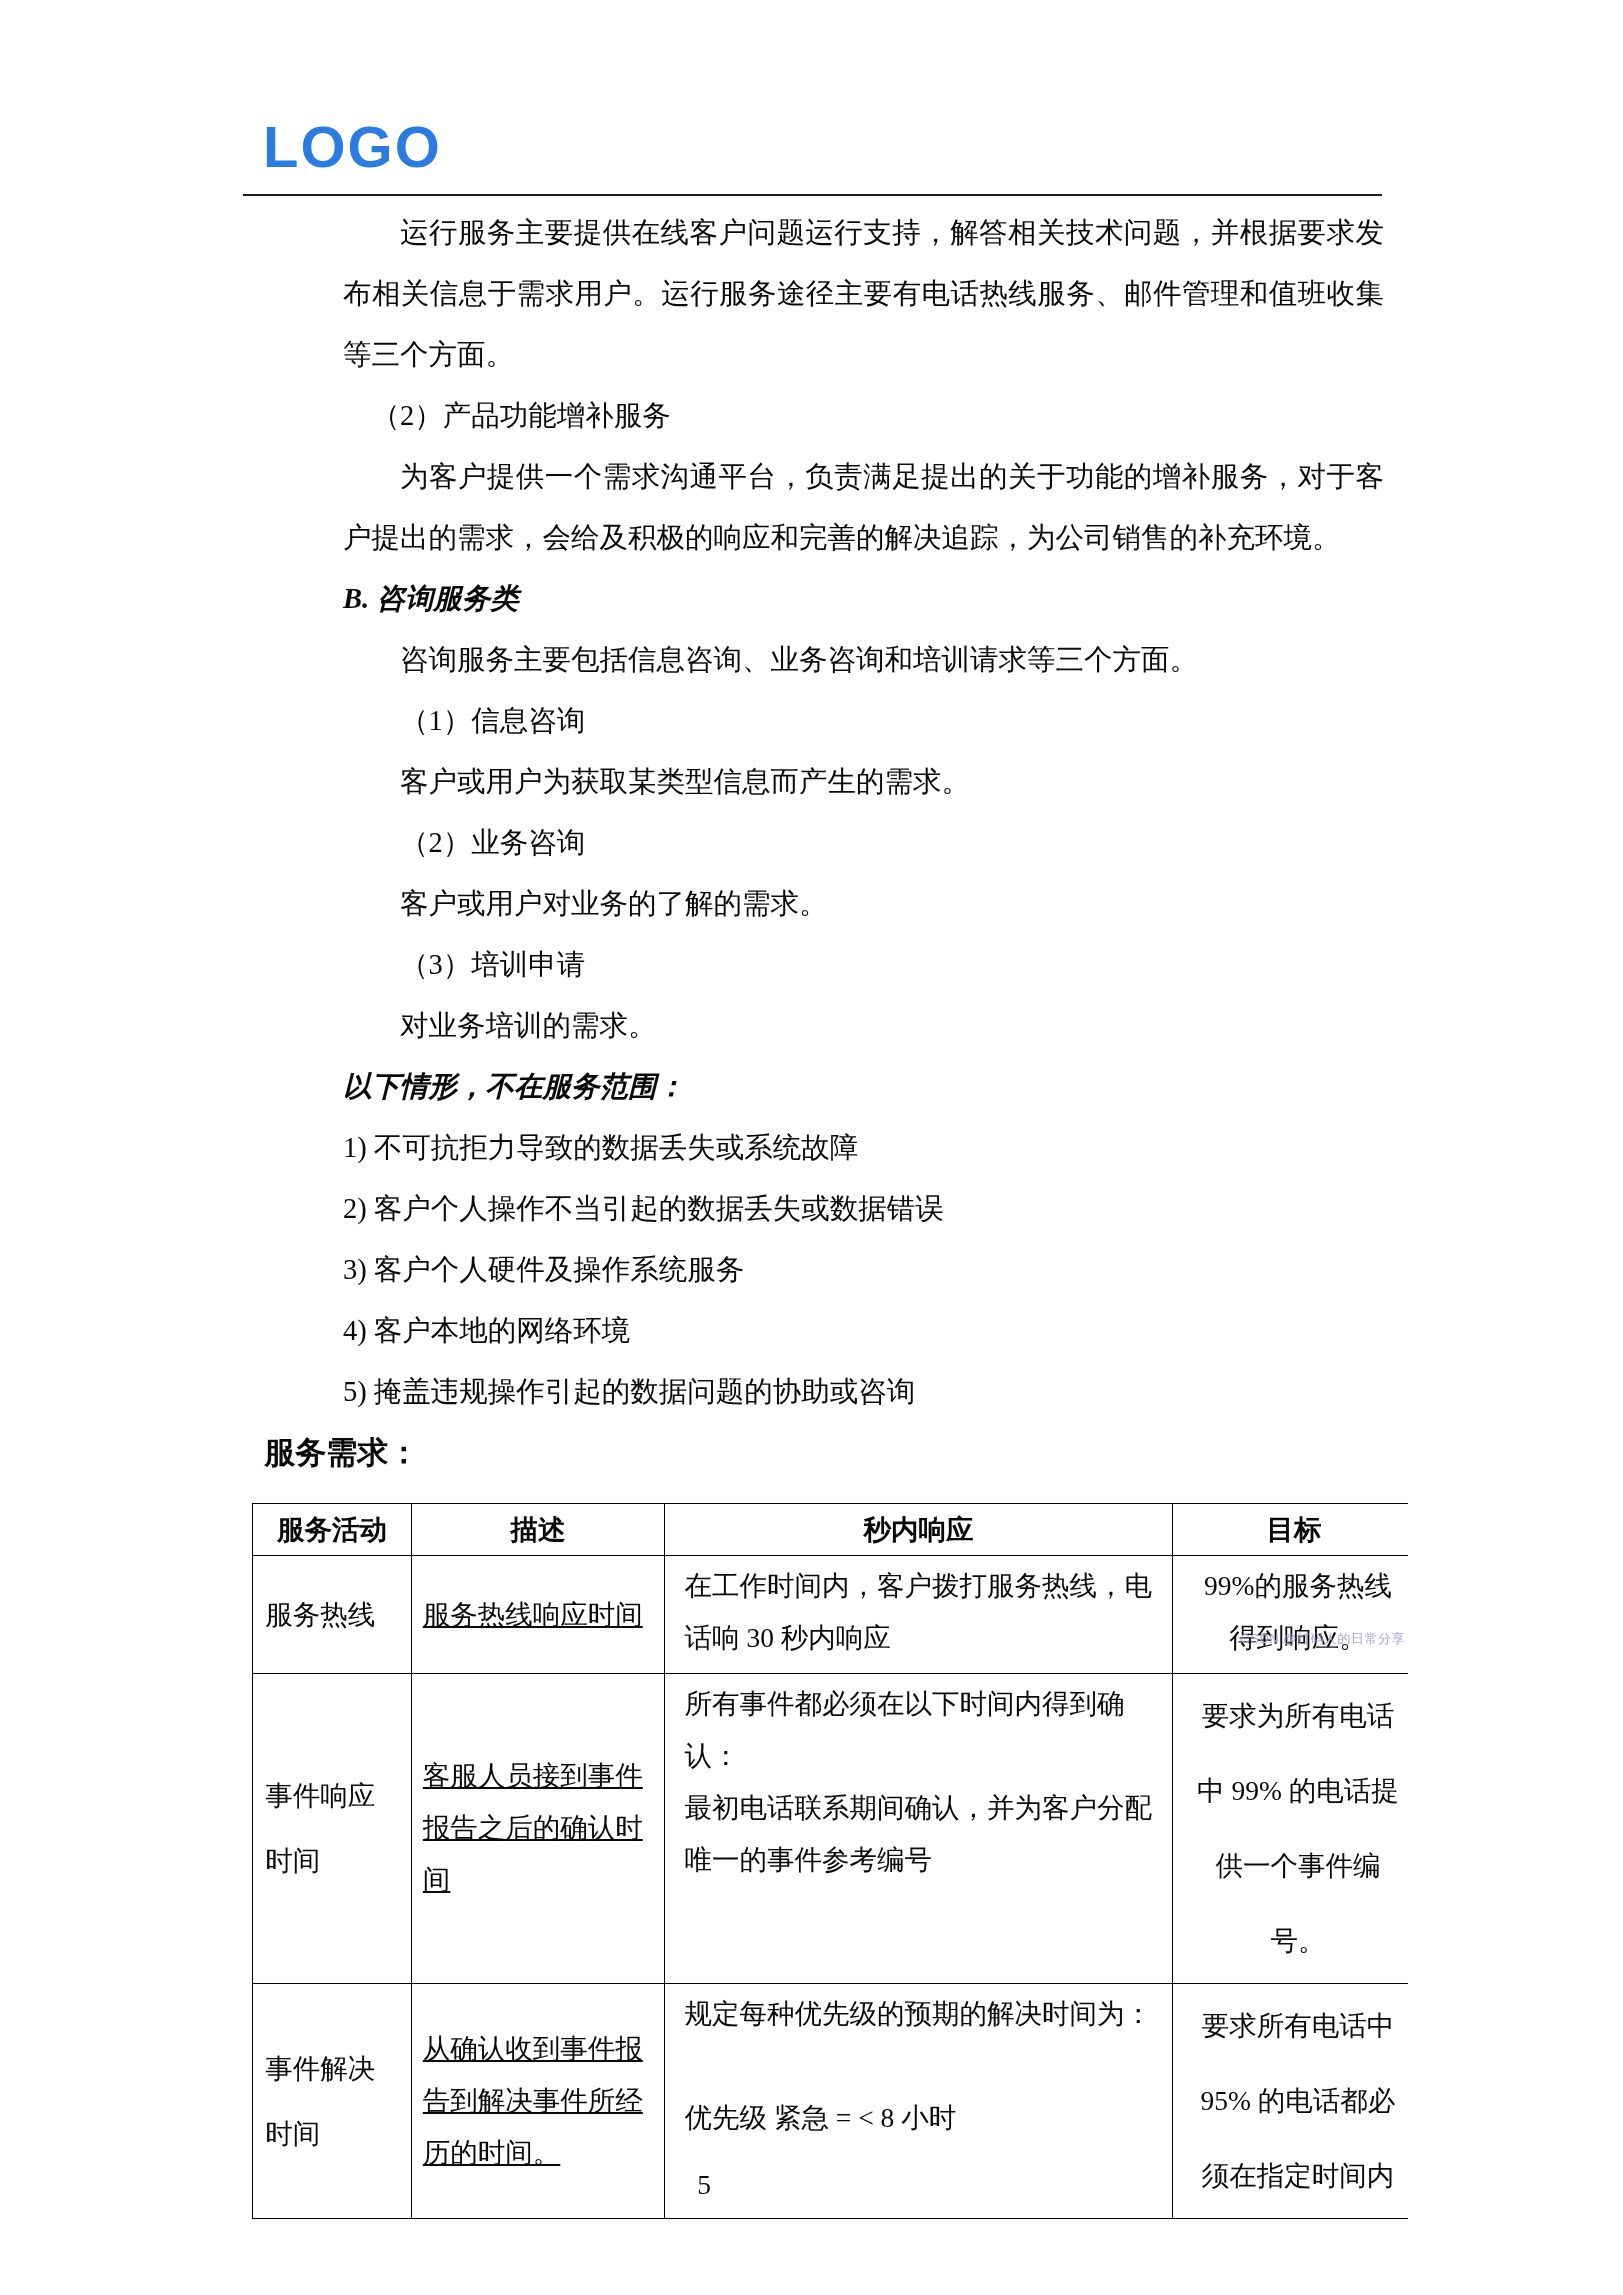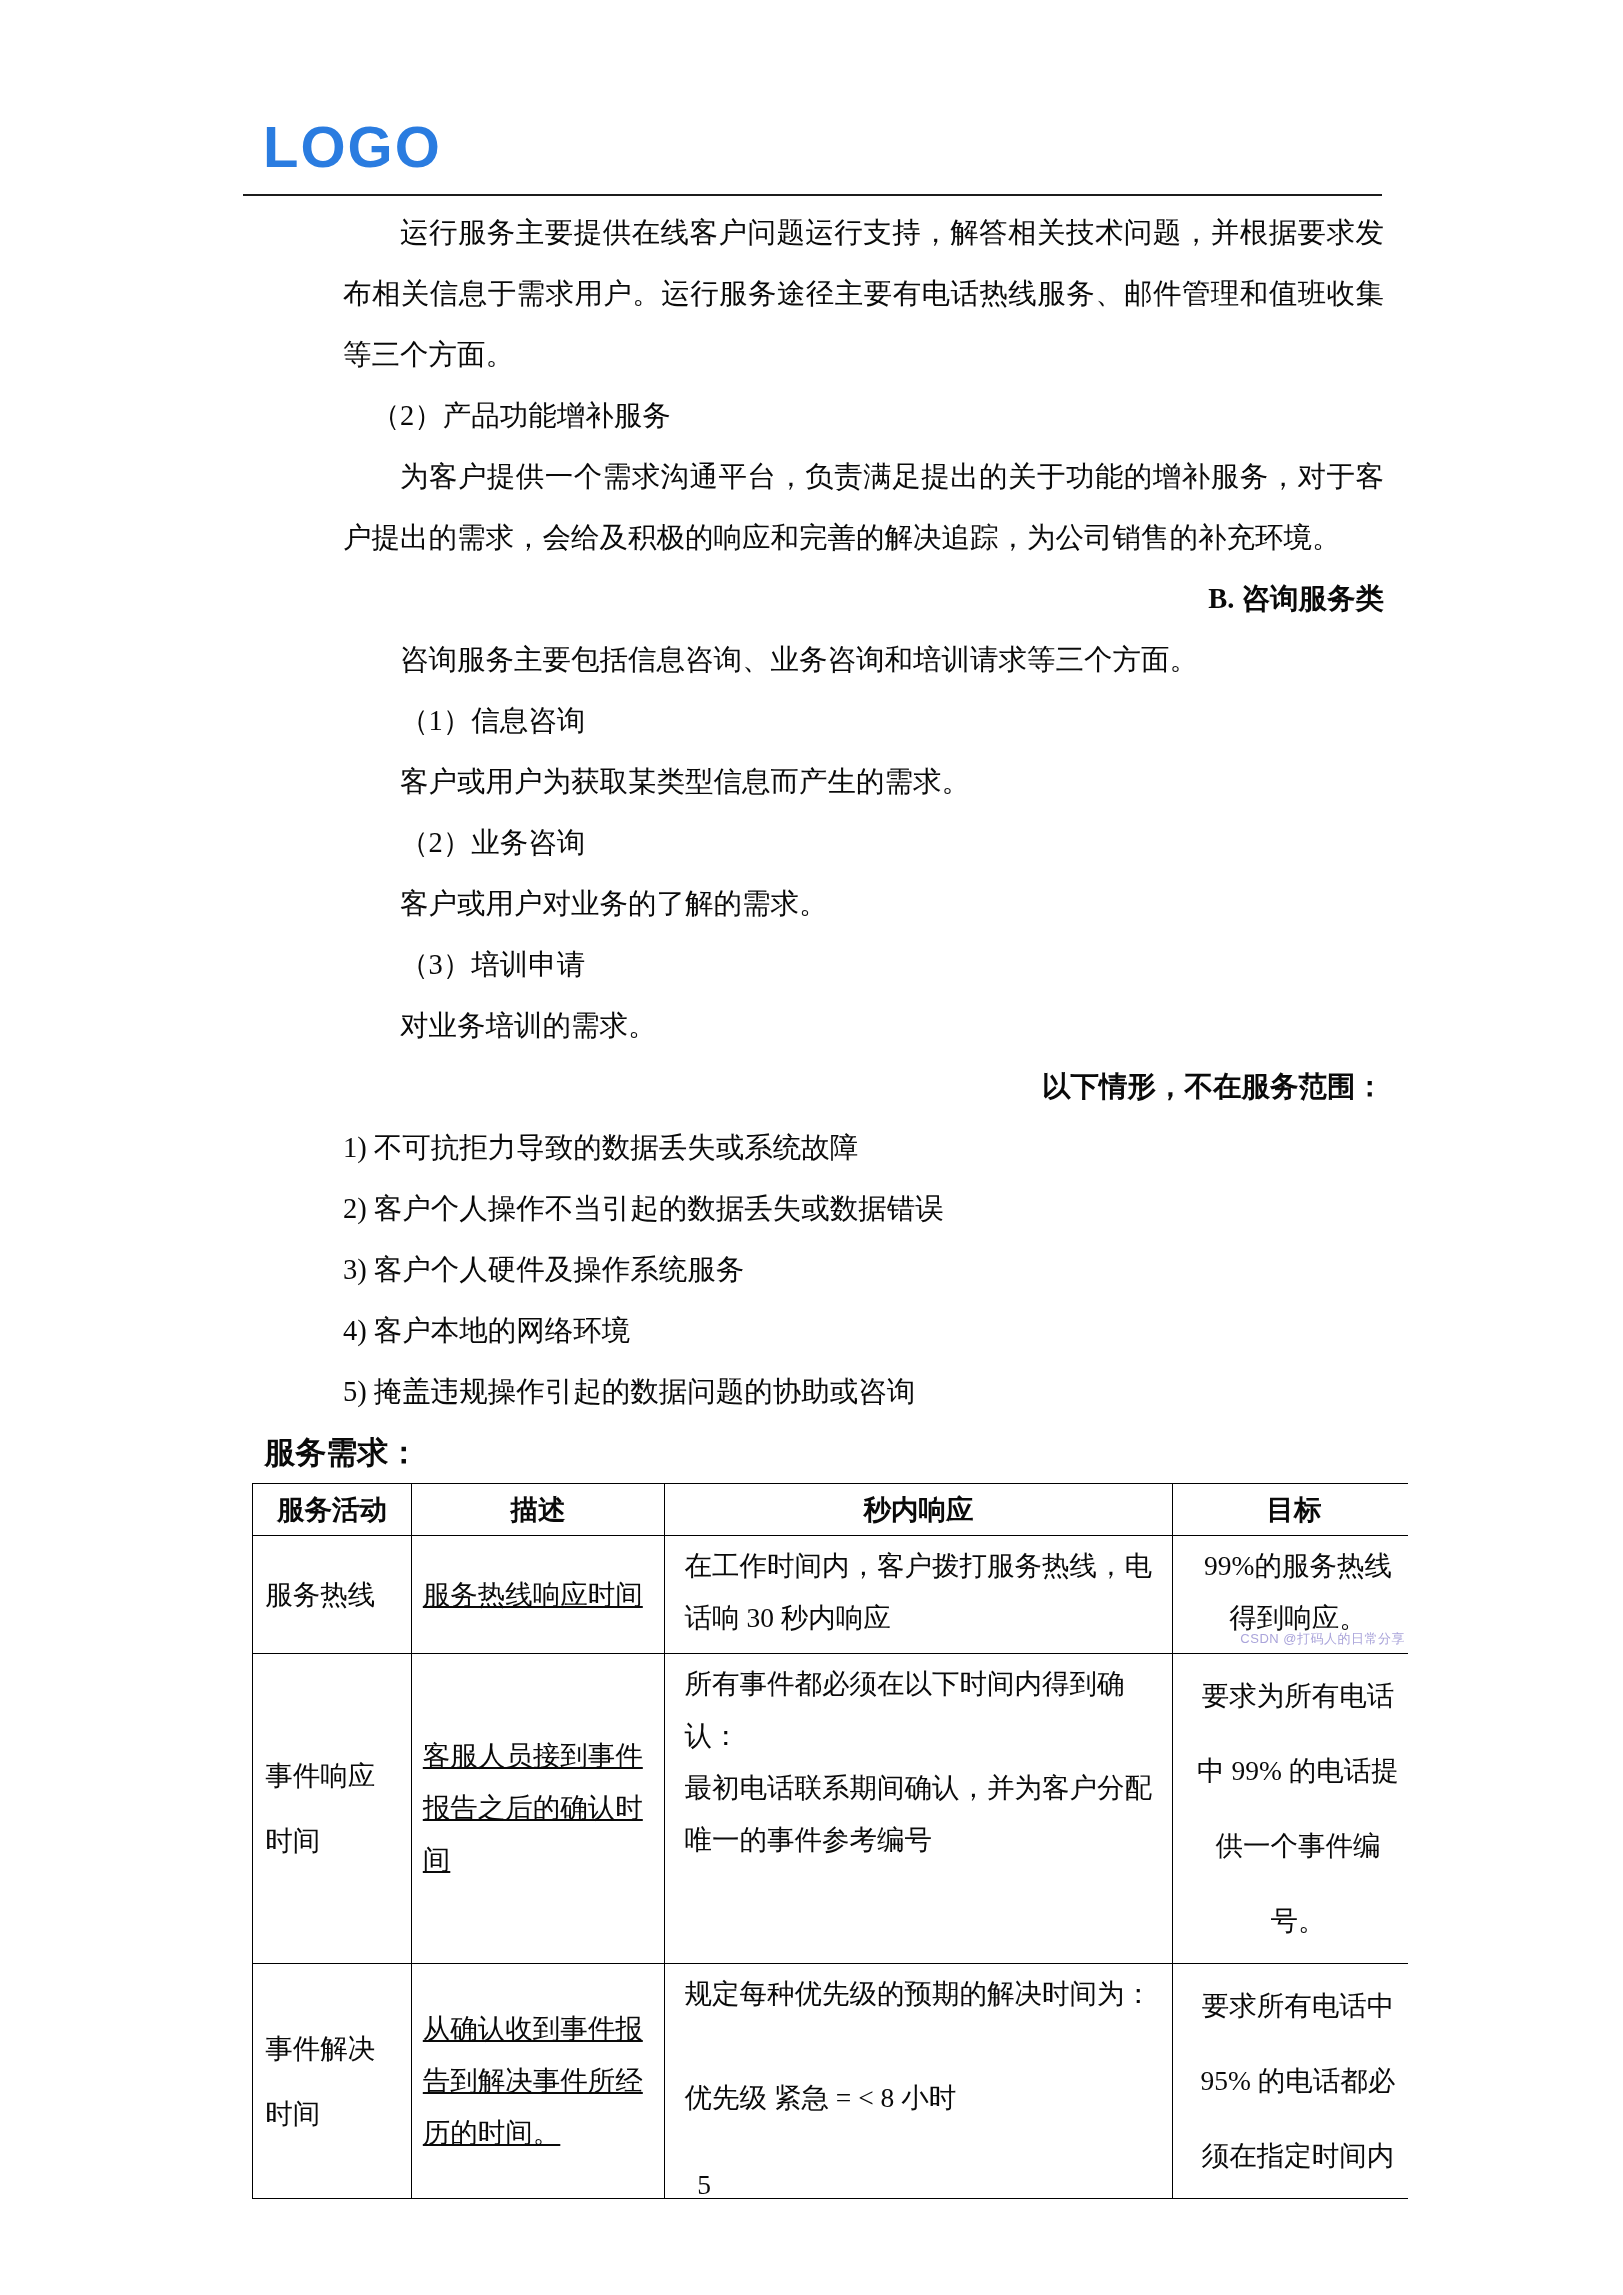--- a/index.html
+++ b/index.html
@@ -39,29 +39,29 @@
   }
   .para {
     margin-left: 91px;
     margin-right: 31px;
     font-size: 28.5px;
     line-height: 61px;
     text-align: justify;
   }
   .para.indent2 { text-indent: 2em; }
   .para.indent1 { text-indent: 1em; }
-  .para.bold { font-weight: bold; text-align: right; }
+  .para.bold { font-weight: bold; text-align: left; font-style: italic; }
   .h-req {
     margin-left: 12.3px;
     font-size: 31px;
     font-weight: bold;
     line-height: 61px;
   }
   table.sla-table {
-    margin-top: 0;
+    margin-top: 20px;
     width: 1163px;
     border-collapse: collapse;
     table-layout: fixed;
     font-size: 27.5px;
   }
   table.sla-table th, table.sla-table td {
     border: 1.5px solid #000000;
   }
   col.c1 { width: 159px; }
   col.c2 { width: 253px; }

